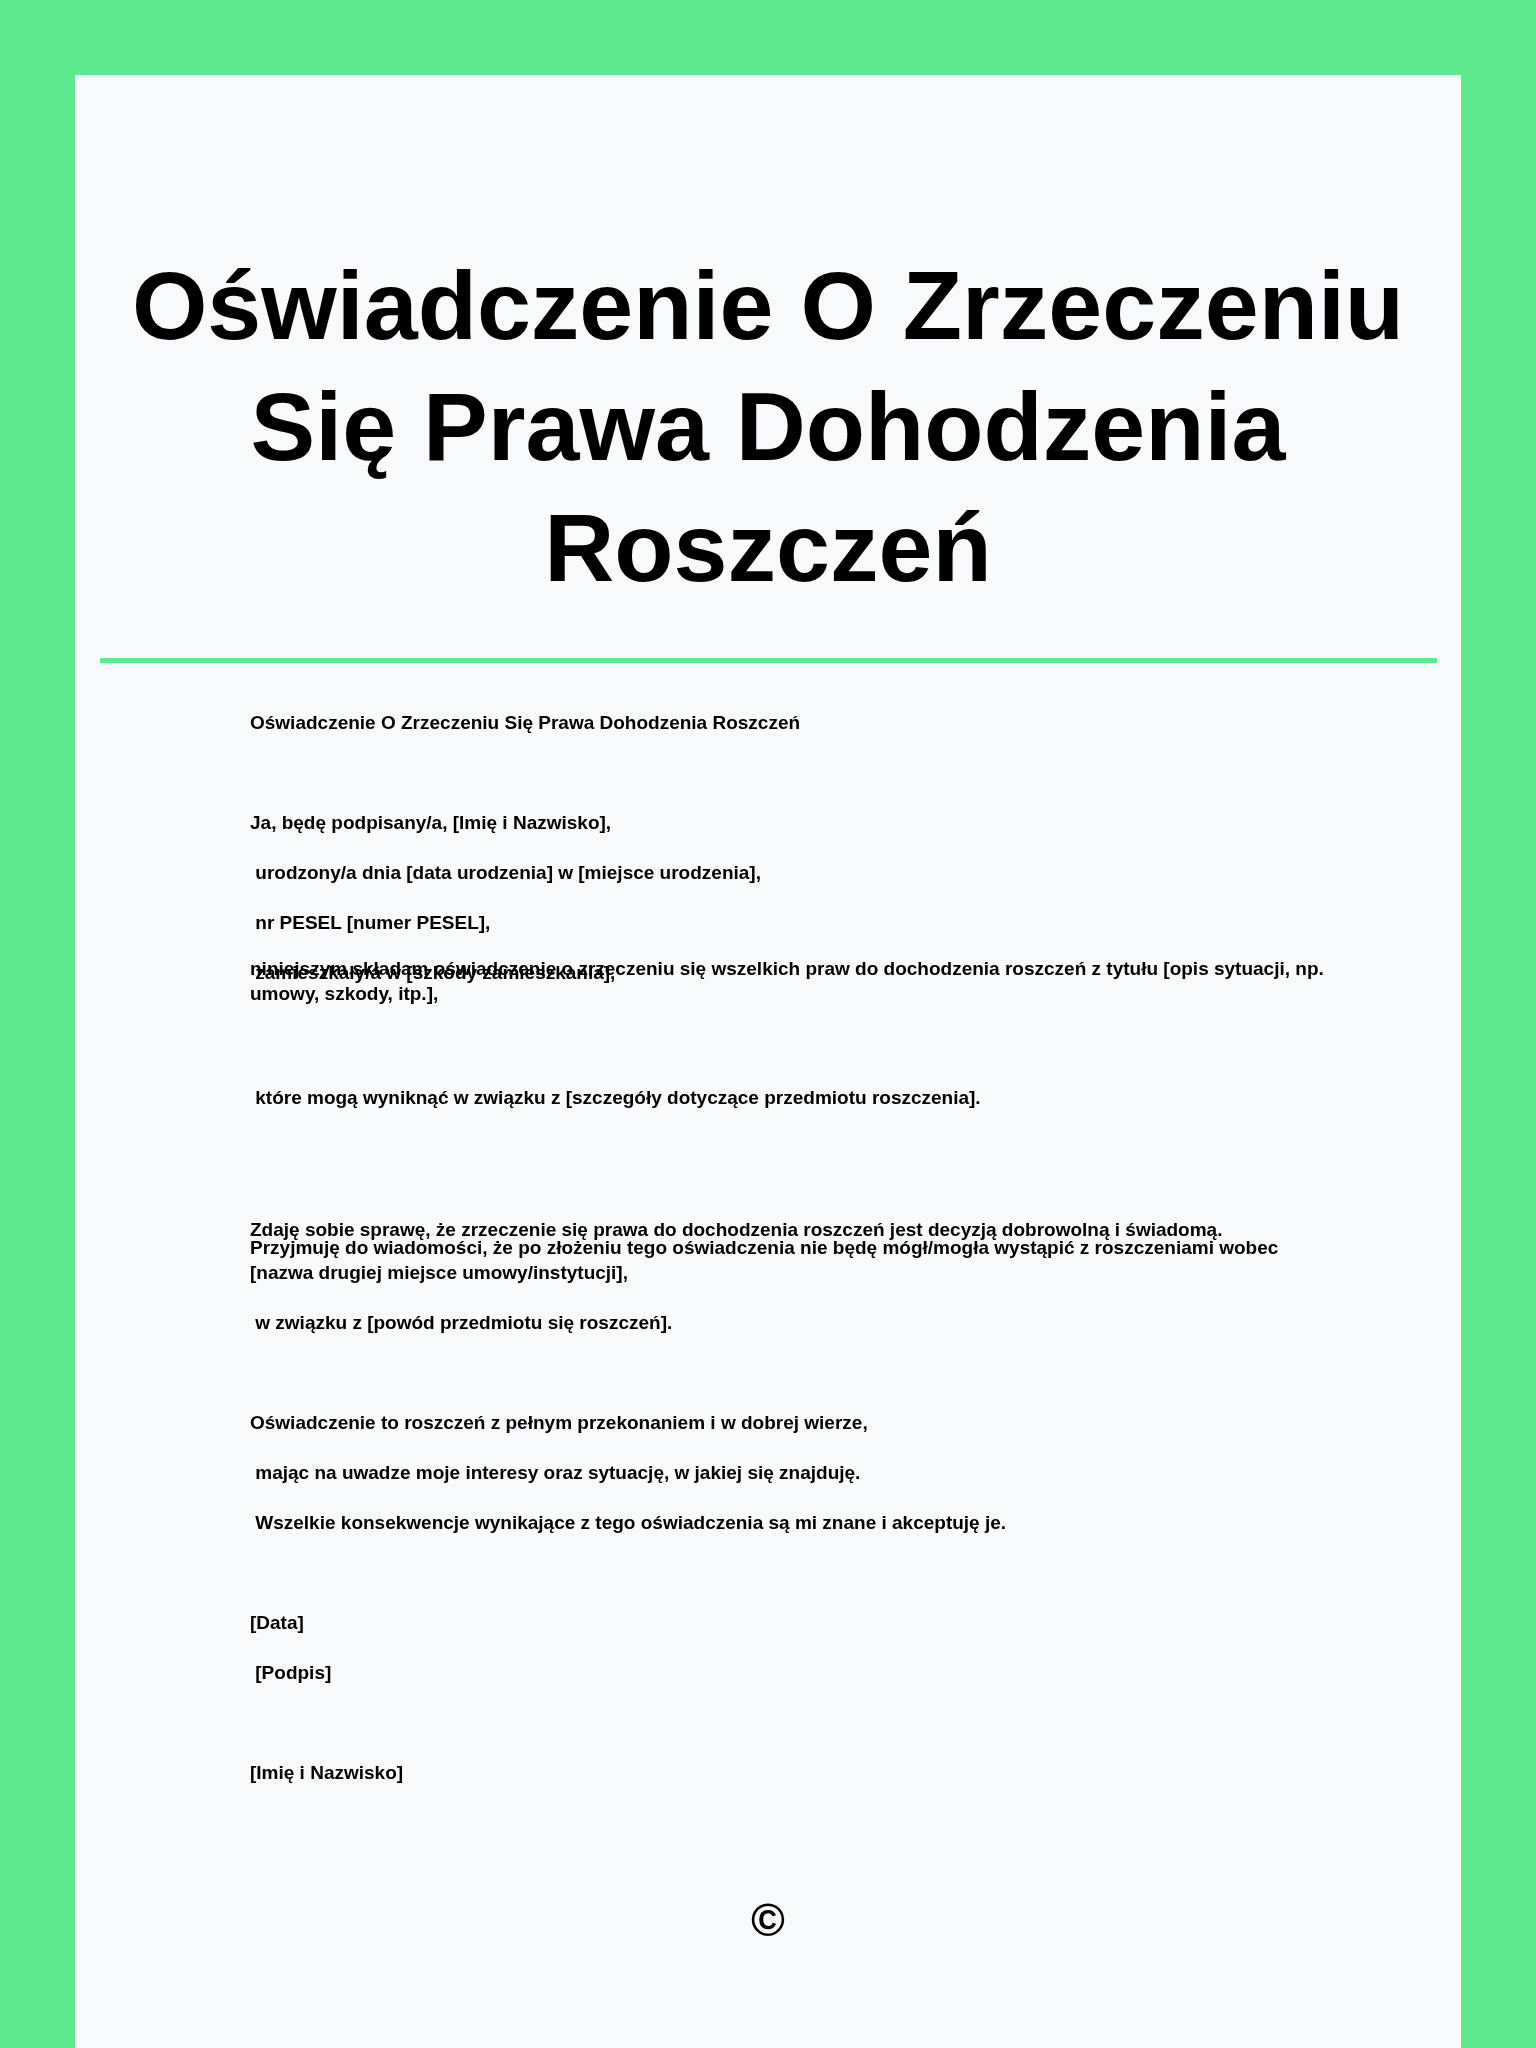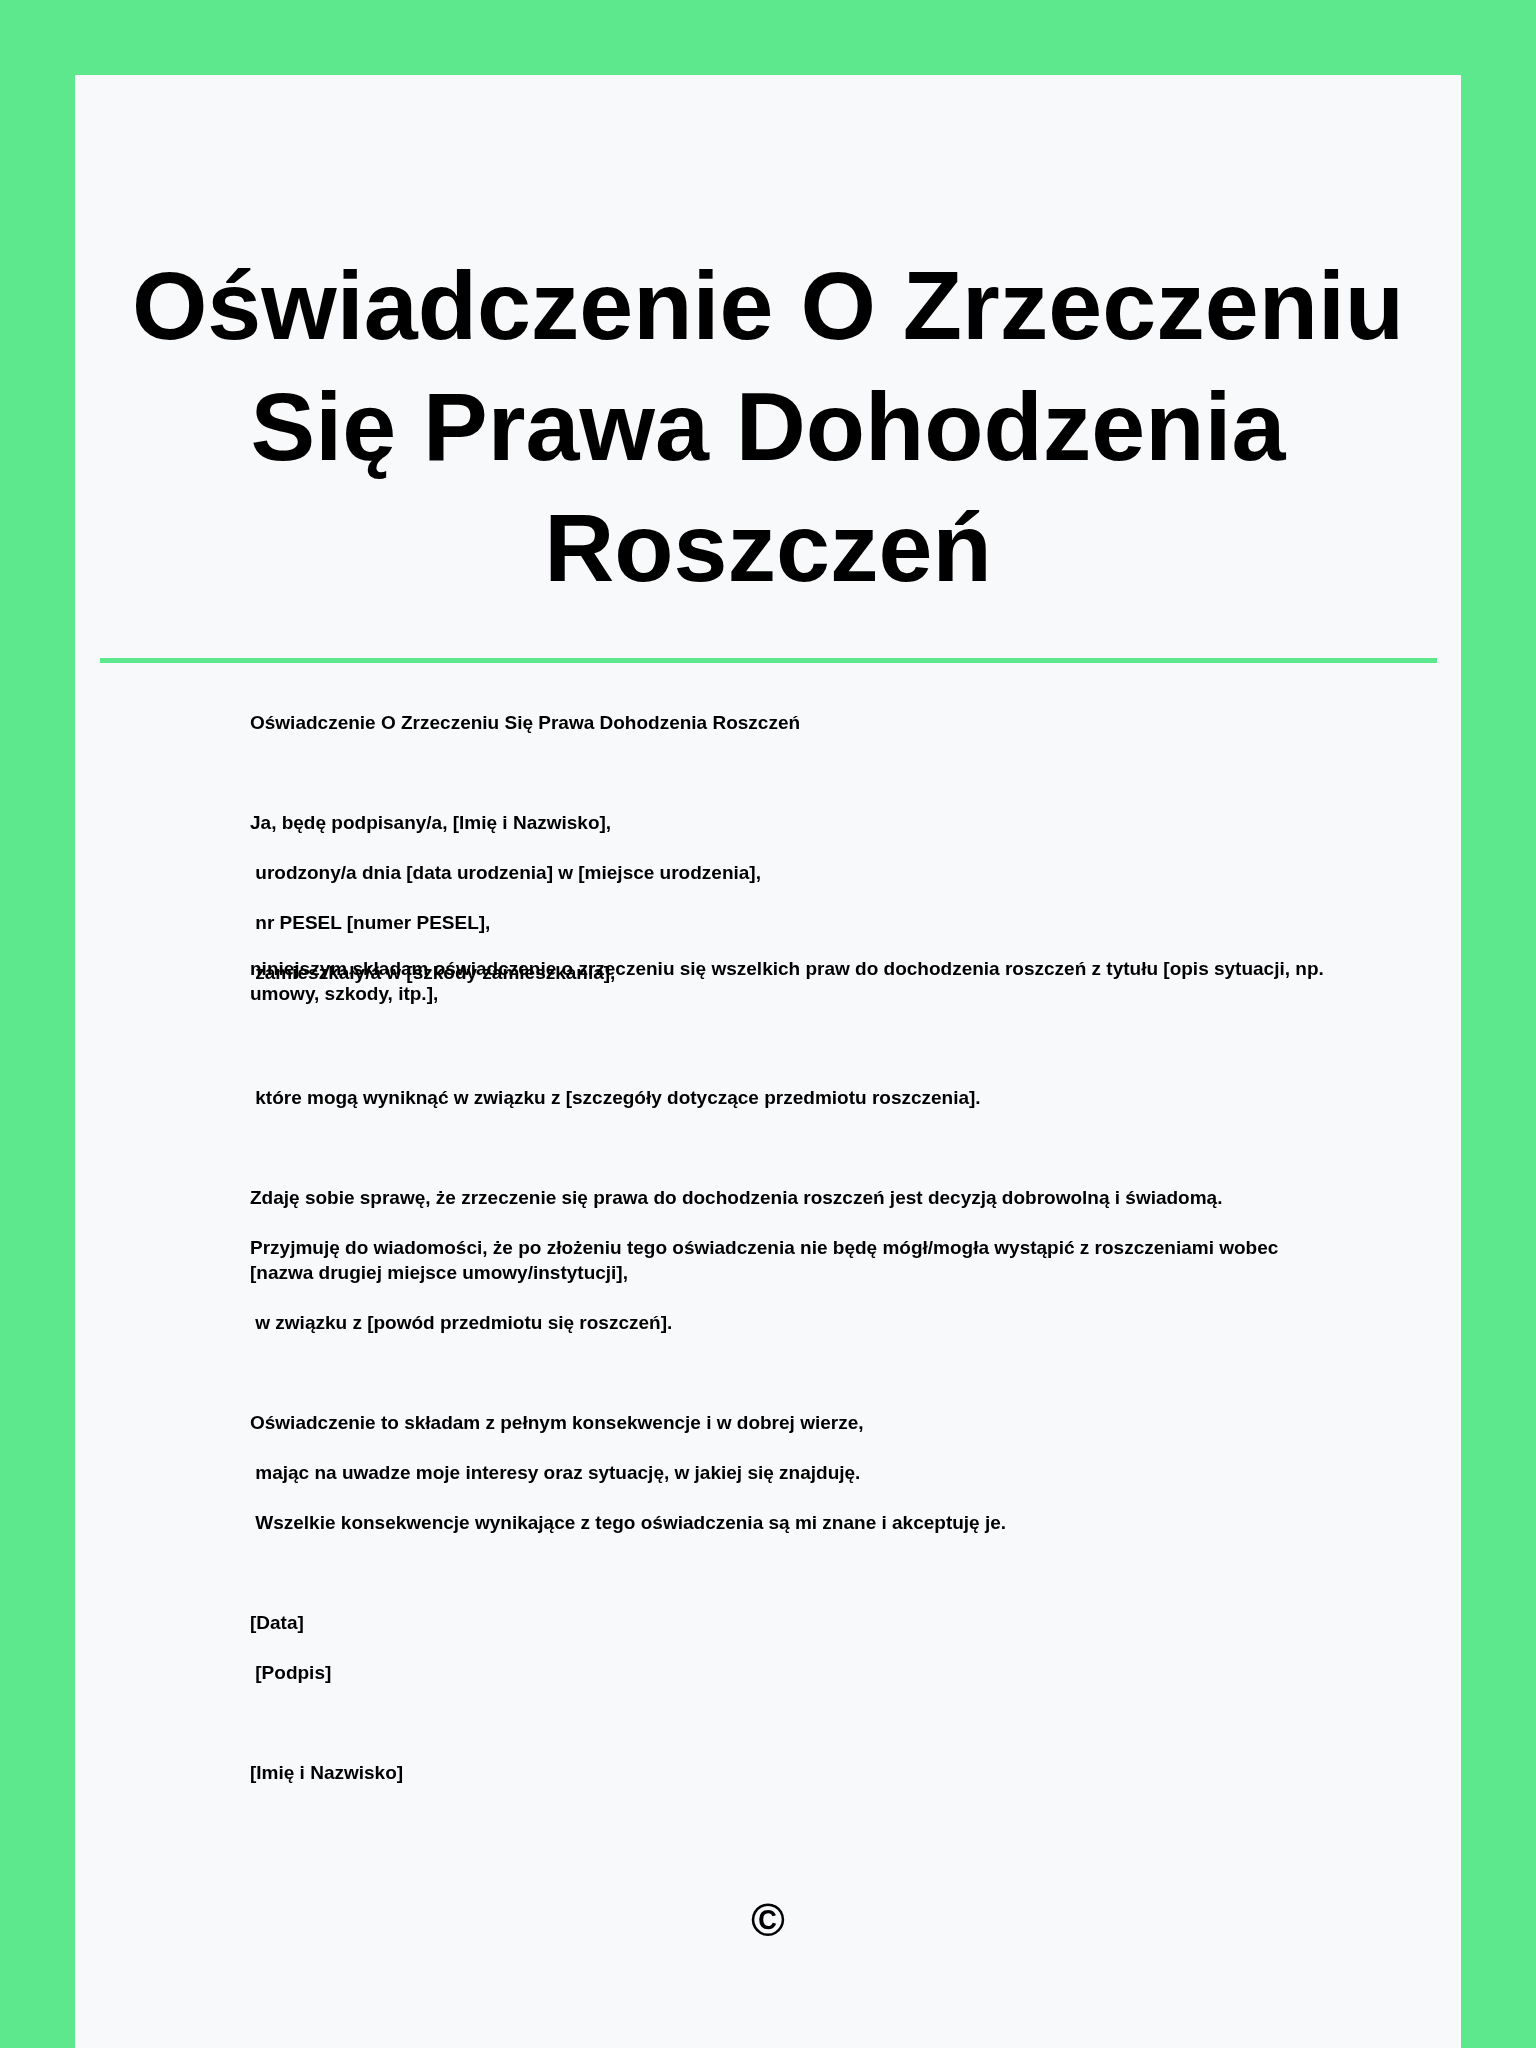--- a/index.html
+++ b/index.html
@@ -20,24 +20,24 @@
   <div class="divider"></div>
 
   <div class="body">
     <div class="line" style="top:635px">Oświadczenie O Zrzeczeniu Się Prawa Dohodzenia Roszczeń</div>
     <div class="line" style="top:735px">Ja, będę podpisany/a, [Imię i Nazwisko],</div>
     <div class="line" style="top:785px"> urodzony/a dnia [data urodzenia] w [miejsce urodzenia],</div>
     <div class="line" style="top:835px"> nr PESEL [numer PESEL],</div>
     <div class="line" style="top:885px"> zamieszkały/a w [szkody zamieszkania],</div>
     <div class="line wrap" style="top:881px">niniejszym składam oświadczenie o zrzeczeniu się wszelkich praw do dochodzenia roszczeń z tytułu [opis sytuacji, np. umowy, szkody, itp.],</div>
     <div class="line" style="top:1010px"> które mogą wyniknąć w związku z [szczegóły dotyczące przedmiotu roszczenia].</div>
-    <div class="line" style="top:1110px">Zdaję sobie sprawę, że zrzeczenie się prawa do dochodzenia roszczeń jest decyzją dobrowolną i świadomą.</div>
+    <div class="line" style="top:1142px">Zdaję sobie sprawę, że zrzeczenie się prawa do dochodzenia roszczeń jest decyzją dobrowolną i świadomą.</div>
     <div class="line wrap" style="top:1160px">Przyjmuję do wiadomości, że po złożeniu tego oświadczenia nie będę mógł/mogła wystąpić z roszczeniami wobec [nazwa drugiej miejsce umowy/instytucji],</div>
     <div class="line" style="top:1235px"> w związku z [powód przedmiotu się roszczeń].</div>
-    <div class="line" style="top:1335px">Oświadczenie to składam z pełnym konsekwencje i w dobrej wierze,</div>
+    <div class="line" style="top:1335px">Oświadczenie to roszczeń z pełnym przekonaniem i w dobrej wierze,</div>
     <div class="line" style="top:1385px"> mając na uwadze moje interesy oraz sytuację, w jakiej się znajduję.</div>
     <div class="line" style="top:1435px"> Wszelkie konsekwencje wynikające z tego oświadczenia są mi znane i akceptuję je.</div>
     <div class="line" style="top:1535px">[Data]</div>
     <div class="line" style="top:1585px"> [Podpis]</div>
     <div class="line" style="top:1685px">[Imię i Nazwisko]</div>
   </div>
 
   <div class="copyright">©</div>
 </div>
 

